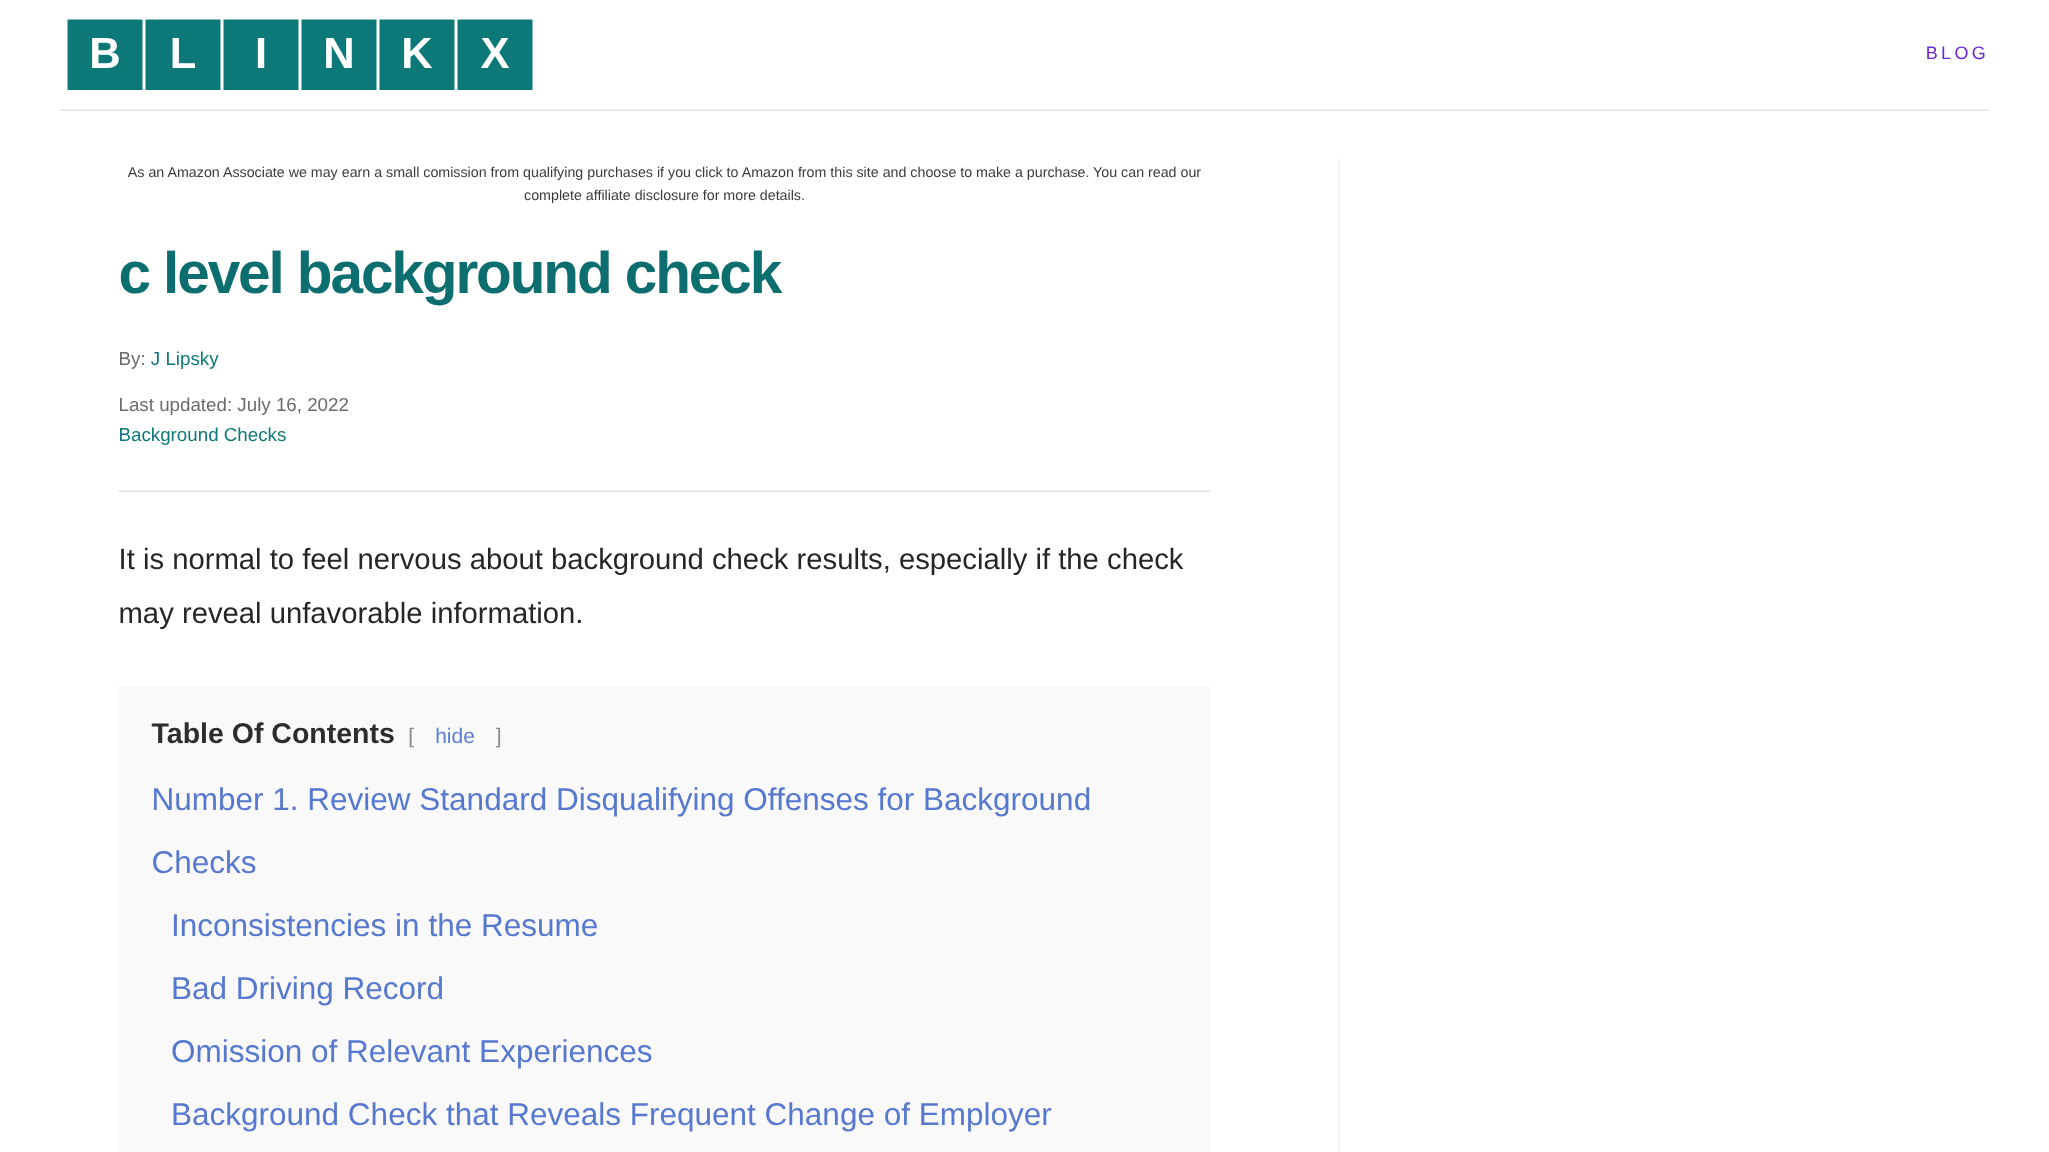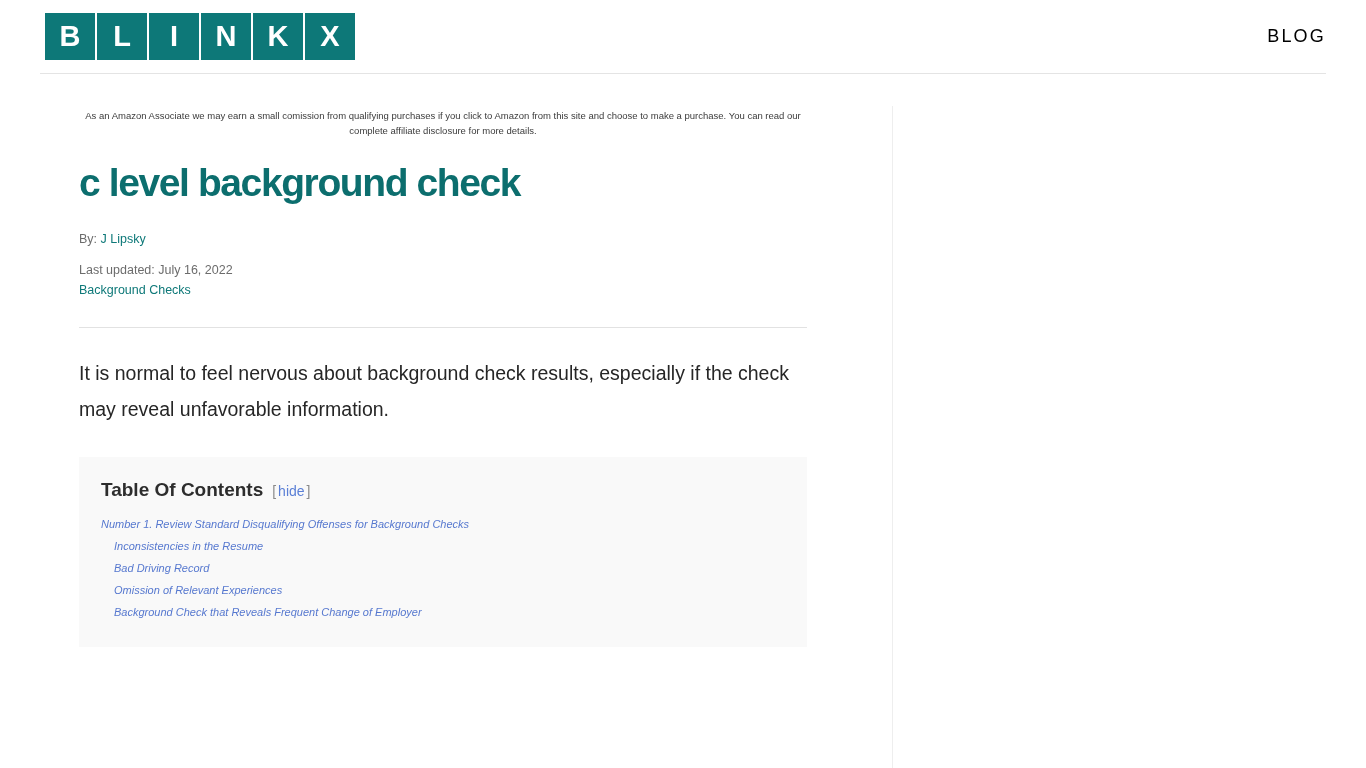--- a/index.html
+++ b/index.html
@@ -47,22 +47,22 @@
     text-align: center;
     letter-spacing: 0px;
     font-family: "Liberation Sans", sans-serif;
   }
   .main-nav {
     position: absolute;
     right: 0px;
     top: 26px;
   }
   .nav-link {
-    color: #000000;
-    font-size: 18px;
+    color: #6d28d9;
+    font-size: 12px;
     letter-spacing: 2.2px;
     text-decoration: none;
     font-family: "Liberation Sans", sans-serif;
   }
 
   
   .page-wrap {
     position: relative;
     width: 1286px;
     margin: 0 auto;
@@ -160,28 +160,27 @@
     font-family: "Liberation Sans", sans-serif;
   }
   .toc-toggle {
     font-size: 14px;
     color: #8a8a8a;
     font-family: "Liberation Sans", sans-serif;
   }
   .toc-toggle a {
     color: #5a7fd6;
     text-decoration: none;
-    margin: 0 2px;
+    margin: 0 14px;
   }
   .toc-list { list-style: none; margin: 0; padding: 0; }
   .toc-item {
-    font-size: 11px;
+    font-size: 21px;
     line-height: 2.0;
     font-family: "Liberation Sans", sans-serif;
-    font-style: italic;
   }
   .toc-item > a {
     color: #5678cf;
     text-decoration: none;
   }
   .toc-item.level-2 { padding-left: 13px; }
 </style>
 </head>
 <body>
 

